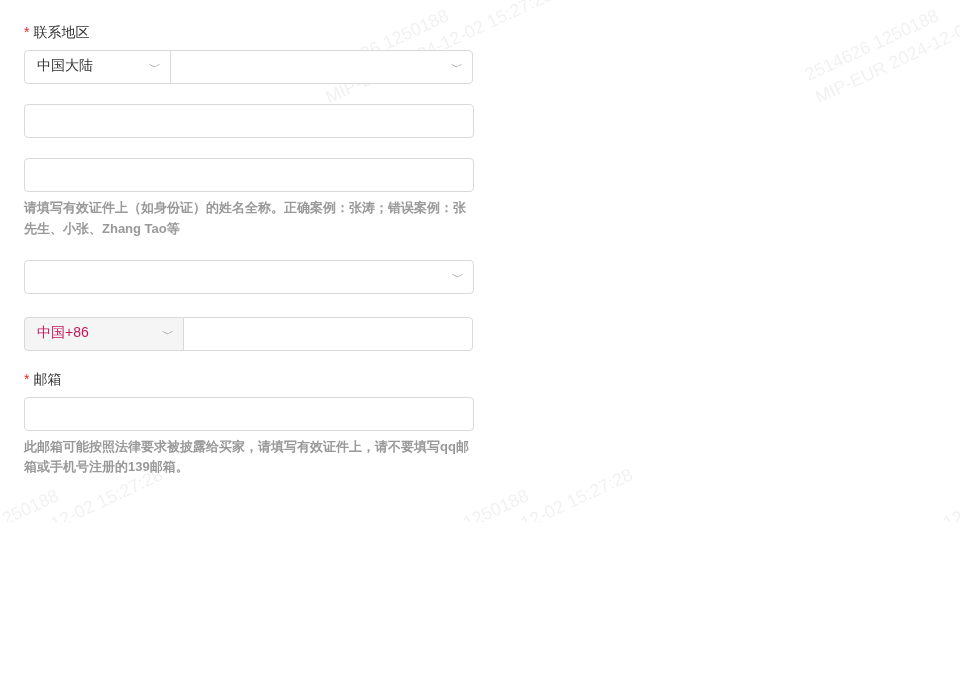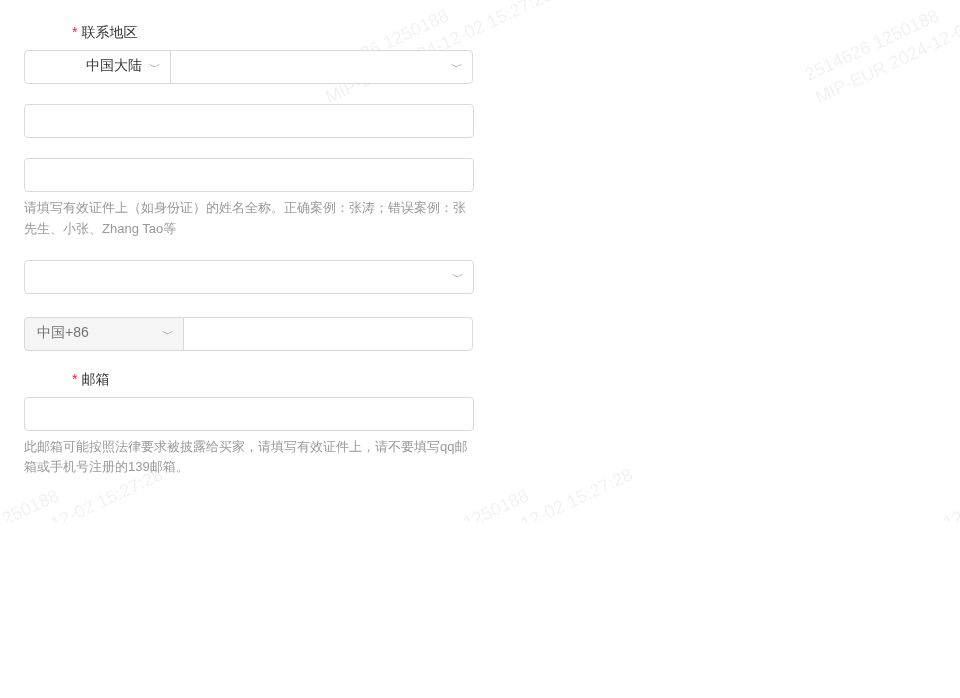--- a/index.html
+++ b/index.html
@@ -18,21 +18,20 @@
       overflow: hidden;
     }
     .form-group {
       margin-bottom: 20px;
     }
     .form-label {
       display: block;
       margin-bottom: 8px;
       font-size: 14px;
       color: #333;
-      margin-left: 48px;
     }
     .required-star {
       color: #f5222d;
       margin-right: 4px;
       font-family: SimSun, sans-serif;
     }
     .form-row {
       display: flex;
       gap: 0;
     }
@@ -48,21 +47,21 @@
       border-radius: 4px;
       padding: 6px 28px 6px 12px;
       font-size: 14px;
       color: #333;
       height: 34px;
       cursor: pointer;
       width: 100%;
     }
     .select-disabled {
       background: #f5f5f5;
-      color: #737373;
+      color: #be185d;
     }
     .select-chevron {
       position: absolute;
       right: 10px;
       top: 50%;
       transform: translateY(-50%);
       pointer-events: none;
       color: #999;
       font-size: 12px;
     }
@@ -73,36 +72,36 @@
       padding: 6px 12px;
       font-size: 14px;
       height: 34px;
       background: #fff;
     }
     .hint-text {
       font-size: 13px;
       color: #999;
       margin-top: 6px;
       line-height: 1.6;
+      font-weight: bold;
     }
     .country-select-wrap {
       width: 147px;
     }
     .region-select-wrap {
       width: 303px;
       margin-left: -1px;
     }
     .region-select-wrap .select {
       border-top-left-radius: 0;
       border-bottom-left-radius: 0;
     }
     .country-select-wrap .select {
       border-top-right-radius: 0;
       border-bottom-right-radius: 0;
-      text-align: right;
     }
     .full-width-wrap {
       width: 450px;
     }
     .phone-prefix-wrap {
       width: 160px;
     }
     .phone-prefix-wrap .select {
       border-top-right-radius: 0;
       border-bottom-right-radius: 0;

